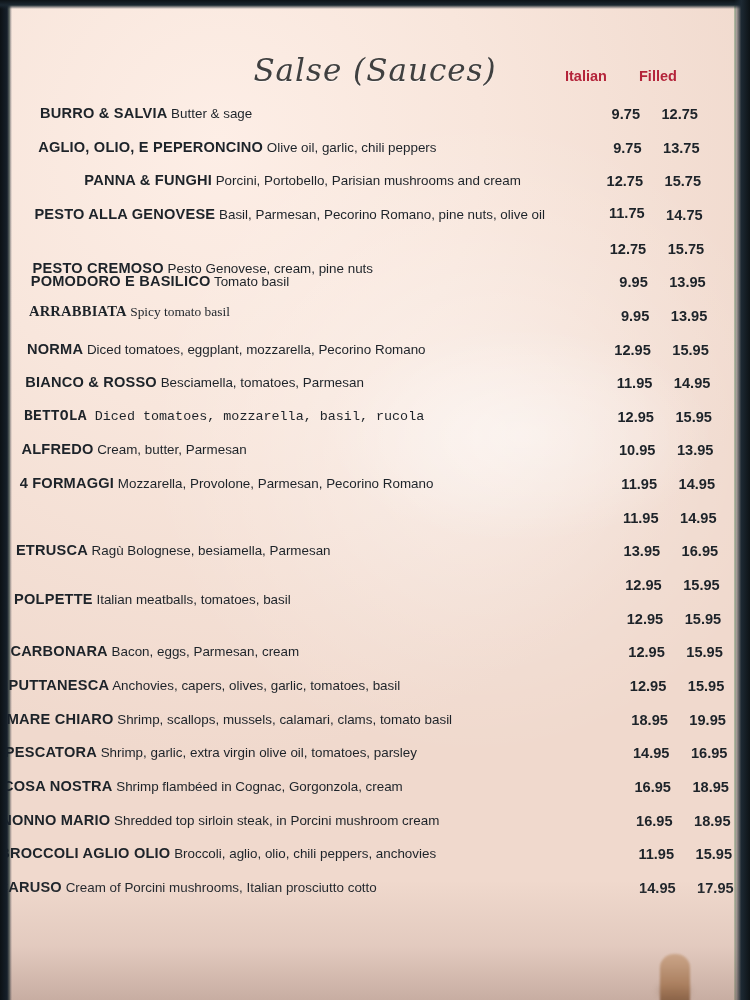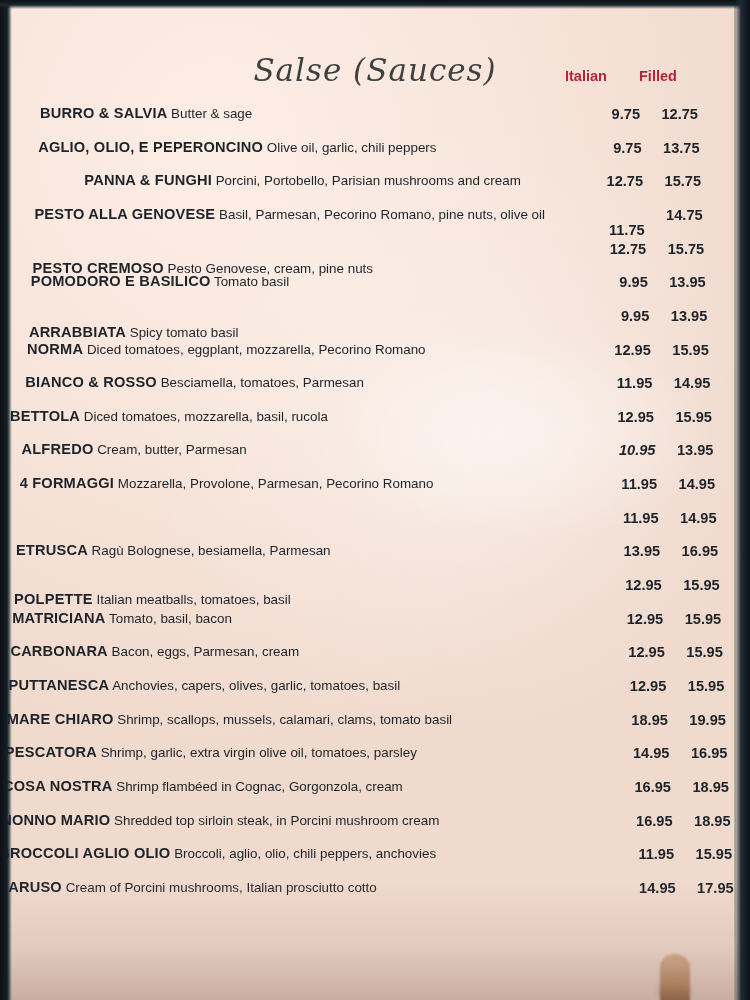--- a/index.html
+++ b/index.html
@@ -175,56 +175,56 @@
         <div class="price" style="left: 593.55px; top: 10.05px;">9.75</div>
         <div class="price" style="left: 651.55px; top: 10.05px;">13.75</div>
       </div>
       <div class="row">
         <div class="txt" style="left: 36.3px; top: 10.1px; margin-left: 48px;"><span class="name">PANNA &amp; FUNGHI</span><span class="desc"> Porcini, Portobello, Parisian mushrooms and cream</span></div>
         <div class="price" style="left: 595.1px; top: 10.1px;">12.75</div>
         <div class="price" style="left: 653.1px; top: 10.1px;">15.75</div>
       </div>
       <div class="row">
         <div class="txt" style="left: 34.45px; top: 10.15px;"><span class="name">PESTO ALLA GENOVESE</span><span class="desc"> Basil, Parmesan, Pecorino Romano, pine nuts, olive oil</span></div>
-        <div class="price" style="left: 596.65px; top: 25px;">11.75</div>
+        <div class="price" style="left: 596.65px; top: 8px;">11.75</div>
         <div class="price" style="left: 654.65px; top: 10.15px;">14.75</div>
       </div>
       <div class="row">
         <div class="txt" style="left: 32.6px; top: 10.2px; margin-top: 20px;"><span class="name">PESTO CREMOSO</span><span class="desc"> Pesto Genovese, cream, pine nuts</span></div>
         <div class="price" style="left: 598.2px; top: 10.2px;">12.75</div>
         <div class="price" style="left: 656.2px; top: 10.2px;">15.75</div>
       </div>
       <div class="row">
         <div class="txt" style="left: 30.75px; top: 10.25px;"><span class="name">POMODORO E BASILICO</span><span class="desc"> Tomato basil</span></div>
         <div class="price" style="left: 599.75px; top: 10.25px;">9.95</div>
         <div class="price" style="left: 657.75px; top: 10.25px;">13.95</div>
       </div>
       <div class="row">
-        <div class="txt" style="left: 28.9px; top: 27px;"><span class="name">ARRABBIATA</span><span class="desc"> Spicy tomato basil</span></div>
+        <div class="txt" style="left: 28.9px; top: 6px; font-family: Liberation Serif, serif;"><span class="name">ARRABBIATA</span><span class="desc"> Spicy tomato basil</span></div>
         <div class="price" style="left: 601.3px; top: 10.3px;">9.95</div>
         <div class="price" style="left: 659.3px; top: 10.3px;">13.95</div>
       </div>
       <div class="row">
         <div class="txt" style="left: 27.05px; top: 10.35px;"><span class="name">NORMA</span><span class="desc"> Diced tomatoes, eggplant, mozzarella, Pecorino Romano</span></div>
         <div class="price" style="left: 602.85px; top: 10.35px;">12.95</div>
         <div class="price" style="left: 660.85px; top: 10.35px;">15.95</div>
       </div>
       <div class="row">
         <div class="txt" style="left: 25.2px; top: 10.4px;"><span class="name">BIANCO &amp; ROSSO</span><span class="desc"> Besciamella, tomatoes, Parmesan</span></div>
         <div class="price" style="left: 604.4px; top: 10.4px;">11.95</div>
         <div class="price" style="left: 662.4px; top: 10.4px;">14.95</div>
       </div>
       <div class="row">
-        <div class="txt" style="left: 10px; top: 10.45px;"><span class="name">BETTOLA</span><span class="desc"> Diced tomatoes, mozzarella, basil, rucola</span></div>
+        <div class="txt" style="left: 24px; top: 10.45px; font-family: Liberation Mono, monospace;"><span class="name">BETTOLA</span><span class="desc"> Diced tomatoes, mozzarella, basil, rucola</span></div>
         <div class="price" style="left: 605.95px; top: 10.45px;">12.95</div>
         <div class="price" style="left: 663.95px; top: 10.45px;">15.95</div>
       </div>
       <div class="row">
         <div class="txt" style="left: 21.5px; top: 10.5px;"><span class="name">ALFREDO</span><span class="desc"> Cream, butter, Parmesan</span></div>
-        <div class="price" style="left: 607.5px; top: 10.5px; font-style: italic;">10.95</div>
+        <div class="price" style="left: 607.5px; top: 10.5px;">10.95</div>
         <div class="price" style="left: 665.5px; top: 10.5px;">13.95</div>
       </div>
       <div class="row">
         <div class="txt" style="left: 19.65px; top: 10.55px;"><span class="name">4 FORMAGGI</span><span class="desc"> Mozzarella, Provolone, Parmesan, Pecorino Romano</span></div>
         <div class="price" style="left: 609.05px; top: 10.55px;">11.95</div>
         <div class="price" style="left: 667.05px; top: 10.55px;">14.95</div>
       </div>
       <div class="row">
         <div class="price" style="left: 610.6px; top: 10.6px;">11.95</div>
         <div class="price" style="left: 668.6px; top: 10.6px;">14.95</div>
@@ -233,21 +233,20 @@
         <div class="txt" style="left: 15.95px; top: 10.65px;"><span class="name">ETRUSCA</span><span class="desc"> Ragù Bolognese, besiamella, Parmesan</span></div>
         <div class="price" style="left: 612.15px; top: 10.65px;">13.95</div>
         <div class="price" style="left: 670.15px; top: 10.65px;">16.95</div>
       </div>
       <div class="row">
         <div class="txt" style="left: 14.1px; top: 26px;"><span class="name">POLPETTE</span><span class="desc"> Italian meatballs, tomatoes, basil</span></div>
         <div class="price" style="left: 613.7px; top: 10.7px;">12.95</div>
         <div class="price" style="left: 671.7px; top: 10.7px;">15.95</div>
       </div>
       <div class="row">
-        <div class="txt" style="left: 12.25px; top: 10.75px;"><span class="name">MATRICIANA</span><span class="desc"> Tomato, basil, bacon</span></div>
         <div class="price" style="left: 615.25px; top: 10.75px;">12.95</div>
         <div class="price" style="left: 673.25px; top: 10.75px;">15.95</div>
       </div>
       <div class="row">
         <div class="txt" style="left: 10.4px; top: 10.8px;"><span class="name">CARBONARA</span><span class="desc"> Bacon, eggs, Parmesan, cream</span></div>
         <div class="price" style="left: 616.8px; top: 10.8px;">12.95</div>
         <div class="price" style="left: 674.8px; top: 10.8px;">15.95</div>
       </div>
       <div class="row">
         <div class="txt" style="left: 8.55px; top: 10.85px;"><span class="name">PUTTANESCA</span><span class="desc"> Anchovies, capers, olives, garlic, tomatoes, basil</span></div>

